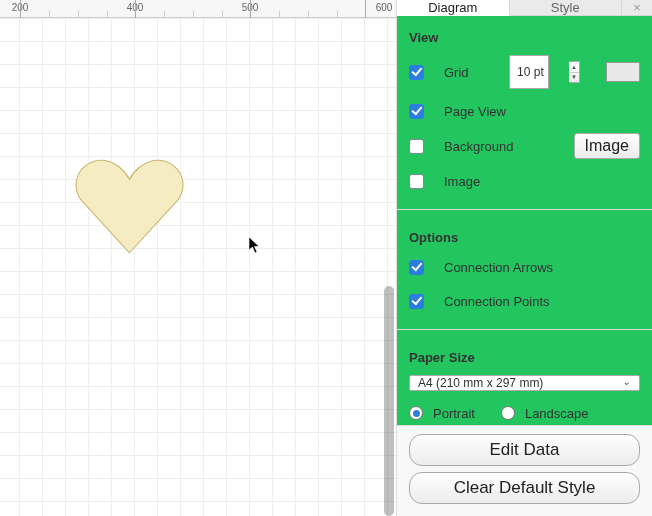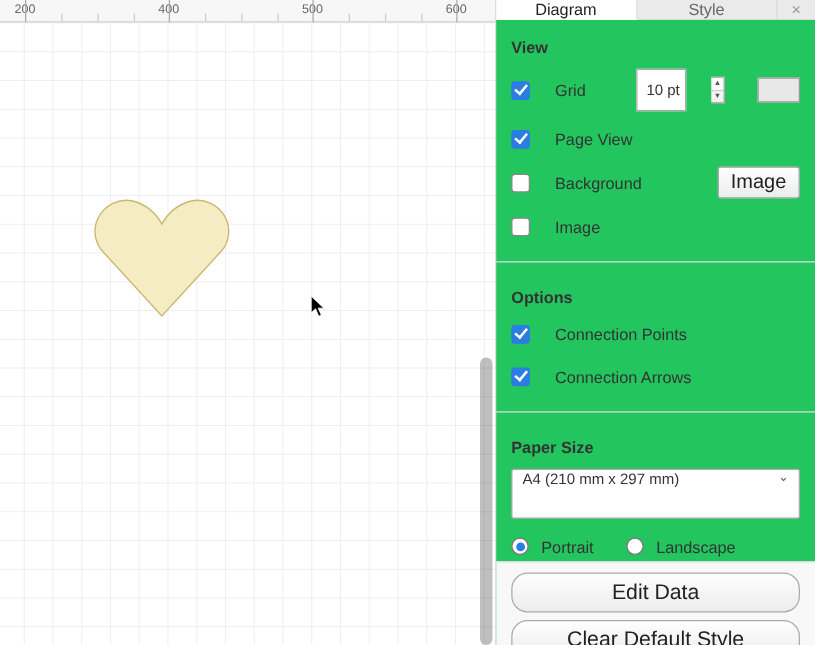--- a/index.html
+++ b/index.html
@@ -214,21 +214,21 @@
     font-size: 17px;
     border-radius: 13px;
   }
   hr.sep {
     border: none;
     border-top: 1px solid #ddd;
     margin: 6px -12px;
   }
   .select {
     width: 100%;
-    height: 40px;
+    height: 16px;
     border: 1px solid #aaa;
     border-radius: 2px;
     background: #fff;
     display: flex;
     align-items: flex-start;
     padding: 0 8px;
     justify-content: space-between;
     cursor: pointer;
     font-size: 12px;
   }
@@ -259,21 +259,21 @@
 <body>
 
 <div class="canvas-area">
   <div class="ruler-h">
     <span class="tick-label" style="left:20px">200</span>
     <span class="tick-major" style="left:20px"></span>
     <span class="tick-label" style="left:135px">400</span>
     <span class="tick-major" style="left:135px"></span>
     <span class="tick-label" style="left:250px">500</span>
     <span class="tick-major" style="left:250px"></span>
-    <span class="tick-label" style="left:365px">600</span>
+    <span class="tick-label" style="left:384px">600</span>
     <span class="tick-major" style="left:365px"></span>
     <span class="tick-minor" style="left:49px"></span>
     <span class="tick-minor" style="left:78px"></span>
     <span class="tick-minor" style="left:107px"></span>
     <span class="tick-minor" style="left:164px"></span>
     <span class="tick-minor" style="left:193px"></span>
     <span class="tick-minor" style="left:222px"></span>
     <span class="tick-minor" style="left:279px"></span>
     <span class="tick-minor" style="left:308px"></span>
     <span class="tick-minor" style="left:337px"></span>
@@ -330,25 +330,25 @@
       <span class="checkbox"></span>
       <span class="label">Image</span>
     </div>
 
     <hr class="sep">
 
     <div class="section-title">Options</div>
 
     <div class="row">
       <span class="checkbox checked"></span>
+      <span class="label">Connection Arrows</span>
+    </div>
+    <div class="row">
+      <span class="checkbox checked"></span>
       <span class="label">Connection Points</span>
-    </div>
-    <div class="row">
-      <span class="checkbox checked"></span>
-      <span class="label">Connection Arrows</span>
     </div>
 
     <hr class="sep">
 
     <div class="section-title">Paper Size</div>
 
     <div class="select">
       <span>A4 (210 mm x 297 mm)</span>
       <span class="chev">⌄</span>
     </div>

